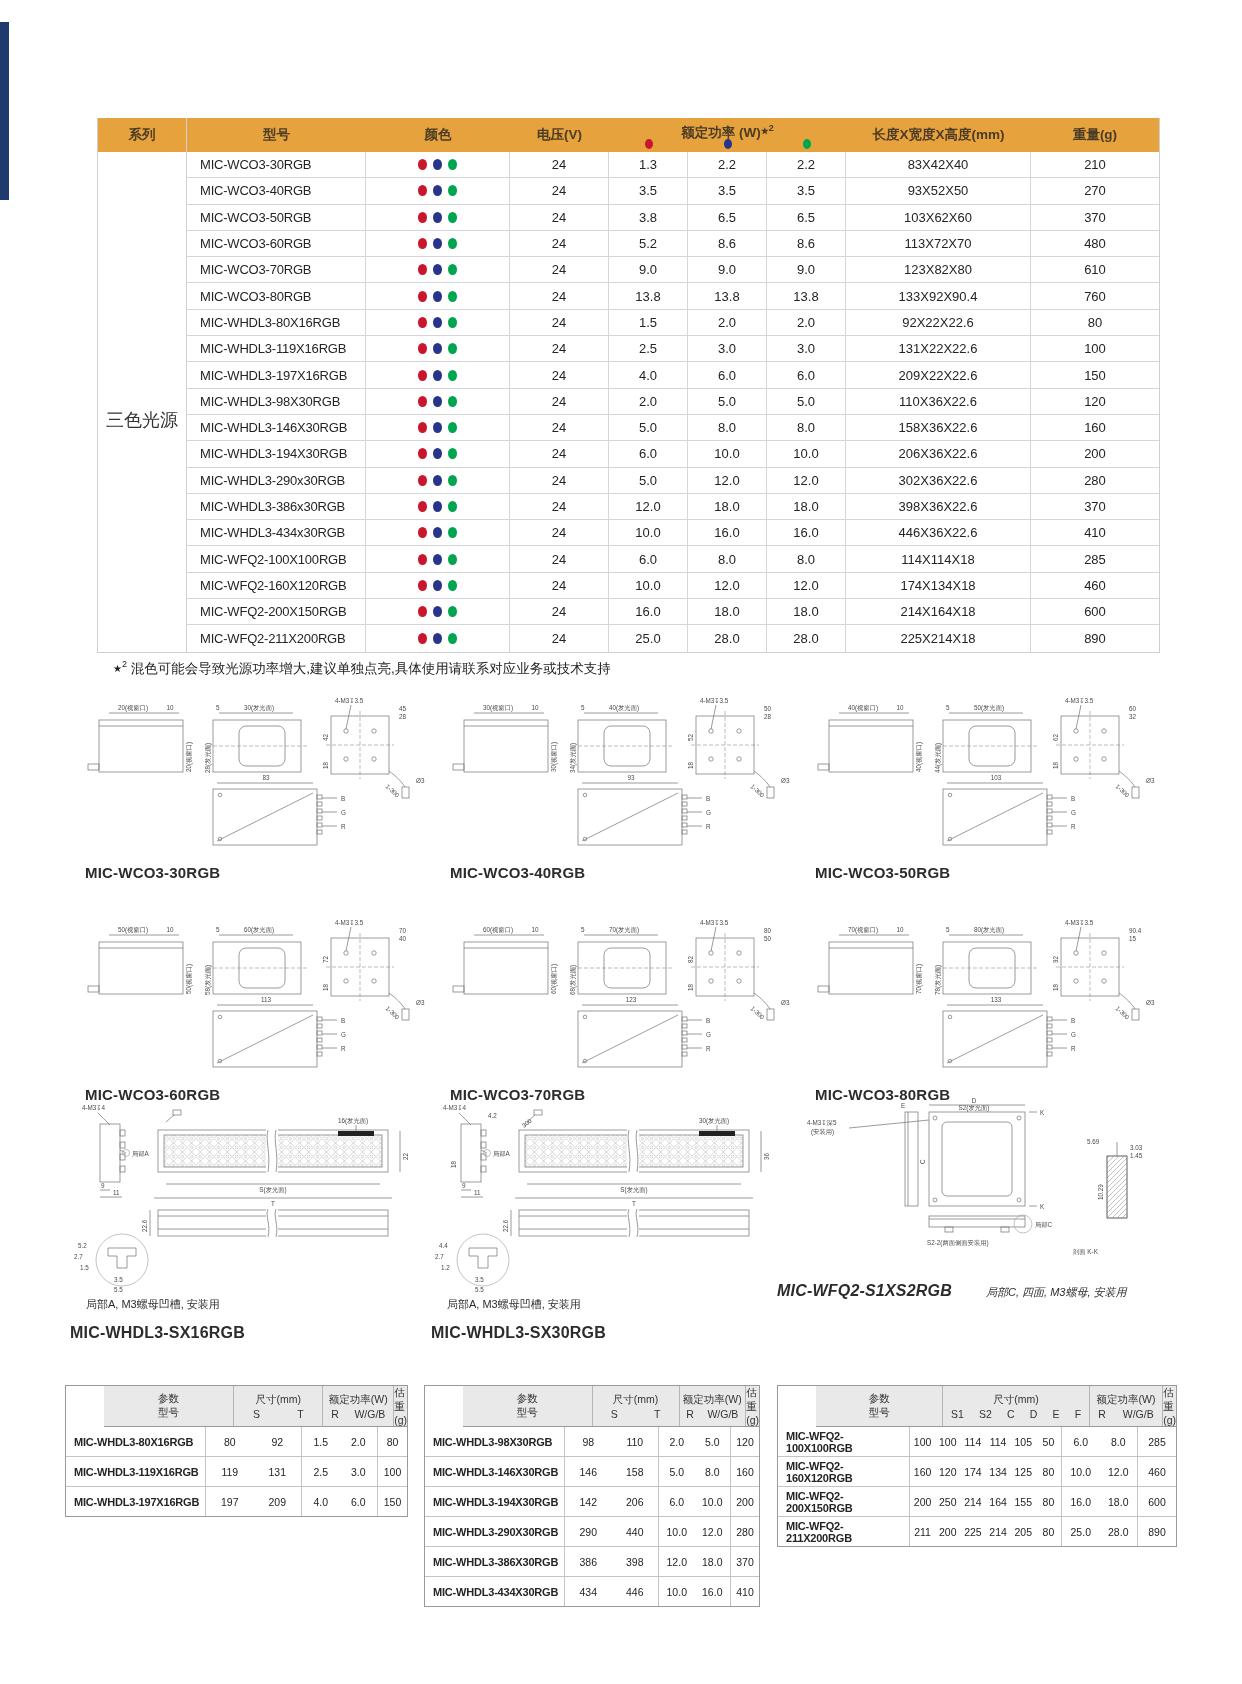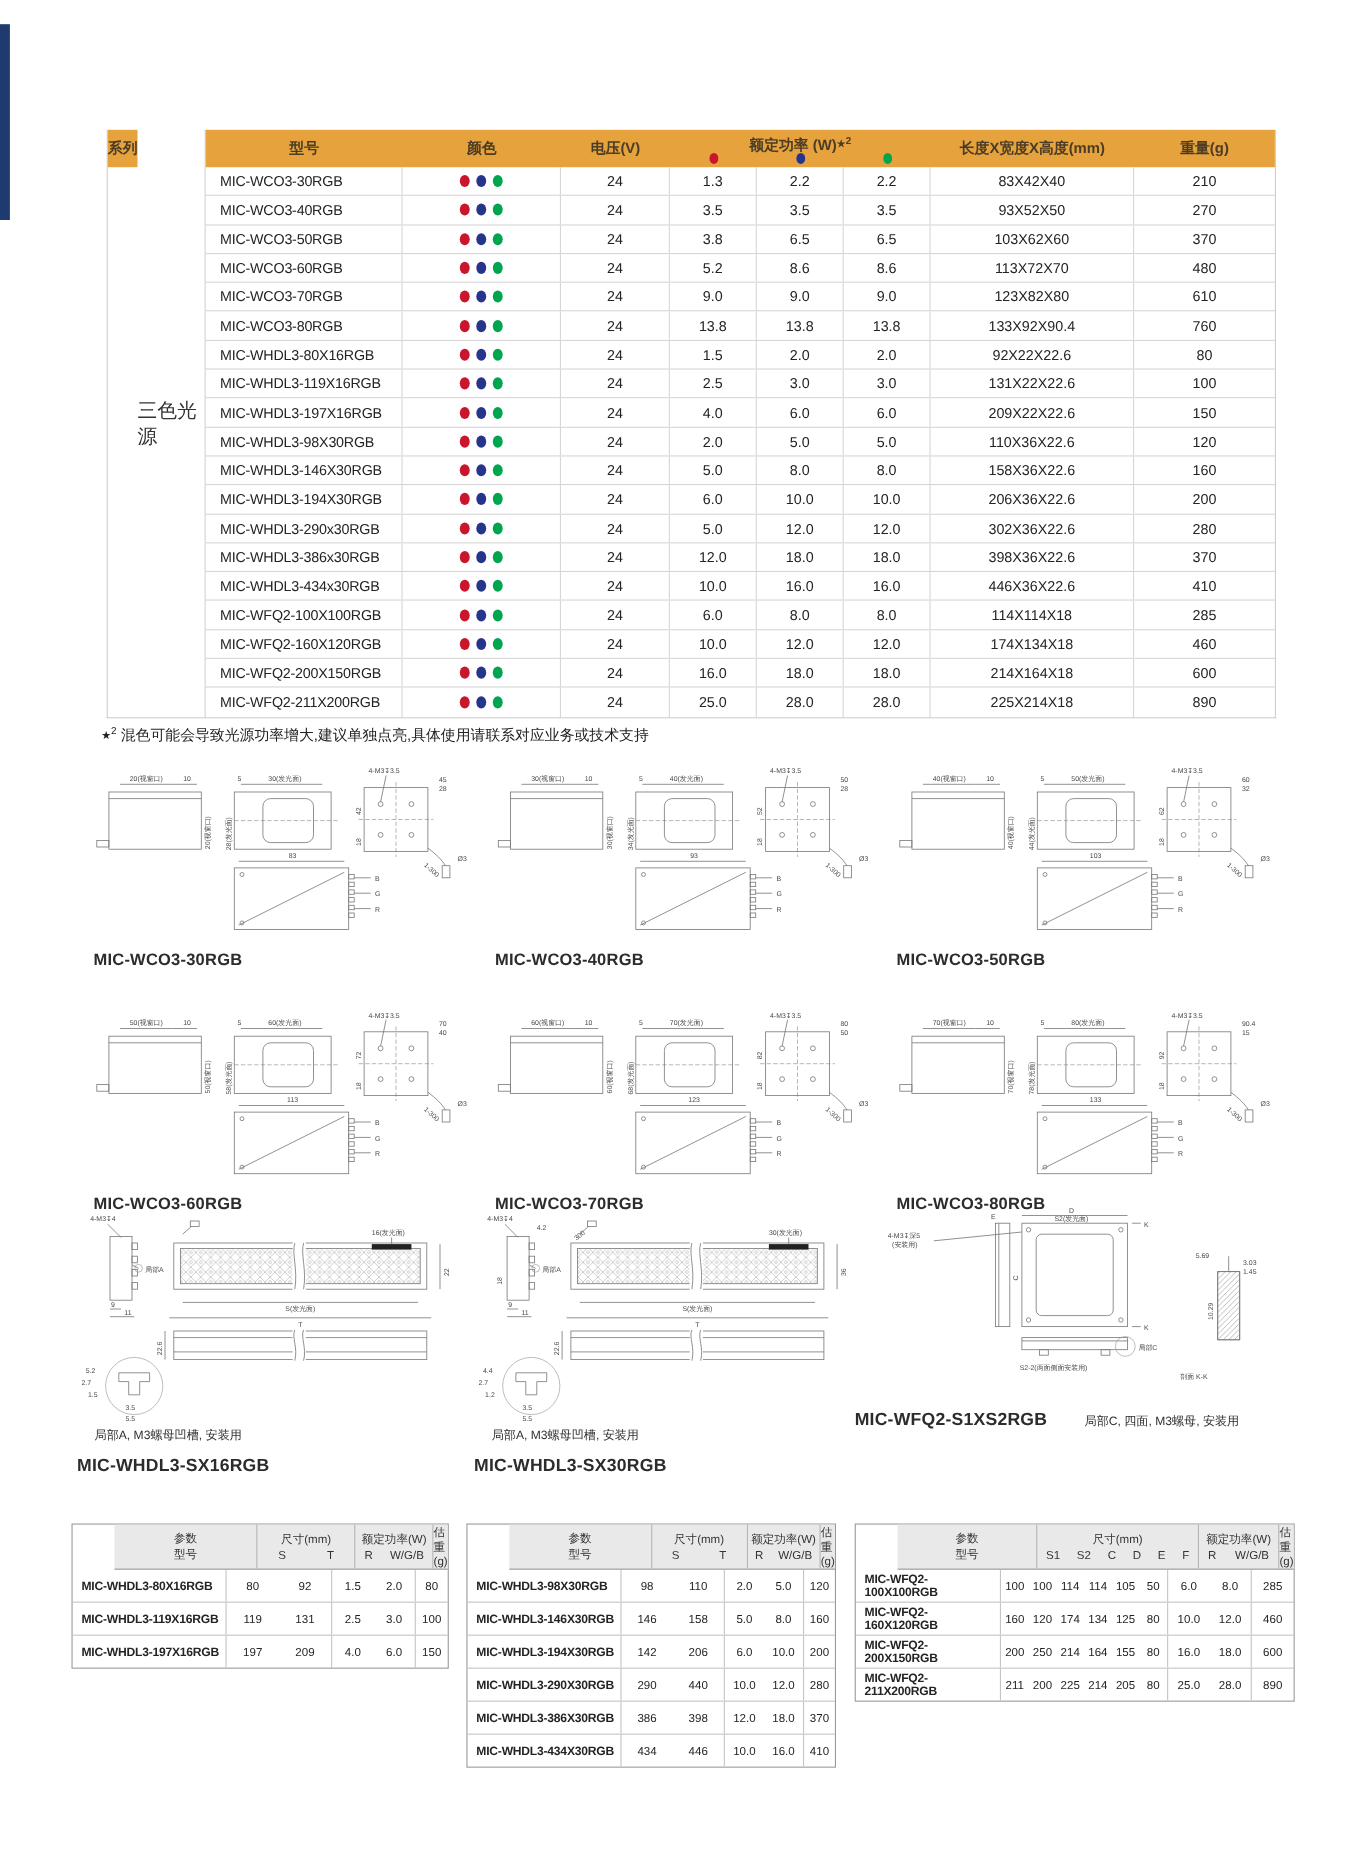--- a/index.html
+++ b/index.html
@@ -1,21 +1,21 @@
 <!DOCTYPE html>
 <html style="--header: #E6A23C; --red: #C9162C; --blue: #27348B; --green: #00A54F; --navy: #1E3A6E;"><head>
 <meta charset="utf-8">
 <style>
   html,body{margin:0;padding:0;background:#fff;}
   body{width:1242px;height:1684px;position:relative;font-family:"Liberation Sans",sans-serif;color:#222;}
   .accent{position:absolute;left:0;top:22px;width:9px;height:178px;background:var(--navy,#1e3a6e);}
 
   
   .main-table{position:absolute;left:97px;top:118px;width:1063px;display:flex;border:1px solid #cfcfcf;border-top:none;box-sizing:border-box;}
-  .col-series{flex:0 0 88px;display:flex;border-right:1px solid #d2d2d2;}
+  .col-series{flex:0 0 88px;display:flex;flex-direction:column;border-right:1px solid #d2d2d2;gap:36px;}
   .series-th{height:34px;background:var(--header,#e6a23c);display:flex;align-items:center;justify-content:center;font-size:13.5px;font-weight:700;color:#4a3c26;}
   .series-body{flex:1;display:flex;align-items:center;justify-content:center;font-size:18px;color:#333;}
   .col-rest{flex:1;min-width:0;}
   .thead{display:grid;grid-template-columns:179px 144px 99px 237px 185px 1fr;height:34px;background:var(--header,#e6a23c);}
   .th{display:flex;align-items:center;justify-content:center;font-size:13.5px;font-weight:700;color:#4a3c26;}
   .th-power{flex-direction:column;justify-content:center;padding-top:1px;}
   .power-title{line-height:13px;}
   .power-title sup{font-size:9px;}
   .power-title .star{font-size:9px;vertical-align:3px;}
   .power-dots{display:grid;grid-template-columns:79px 79px 79px;width:237px;margin-top:1px;}
@@ -23,35 +23,35 @@
   .tbody .trow{display:grid;grid-template-columns:179px 144px 99px 79px 79px 79px 185px 1fr;height:26.3px;border-bottom:1px solid #d6d6d6;box-sizing:border-box;}
   .tbody .trow:last-child{border-bottom:none;}
   .td{display:flex;align-items:center;justify-content:center;font-size:13px;color:#242424;border-right:1px solid #d6d6d6;overflow:hidden;}
   .td:last-child{border-right:none;}
   .td-model{justify-content:flex-start;padding-left:13px;letter-spacing:-0.2px;}
   .td-color{gap:6px;}
   .dot{display:inline-block;width:9px;height:11px;border-radius:50%;}
   .dr{background:var(--red,#c9162c);} .db{background:var(--blue,#27348b);} .dg{background:var(--green,#00a54f);}
 
   
-  .footnote{position:absolute;left:92px;top:659px;font-size:13.5px;color:#222;}
+  .footnote{position:absolute;left:113px;top:659px;font-size:13.5px;color:#222;}
   .footnote .star{font-size:10px;vertical-align:1px;}
   .footnote sup{font-size:9px;}
 
   
   .draw-row12{position:absolute;left:85px;top:693px;width:1100px;display:flex;flex-wrap:wrap;row-gap:34px;}
   .dgroup{width:360px;margin-right:5px;}
   .dcap{font-size:15px;font-weight:600;color:#2c2c2c;margin-top:3px;letter-spacing:0.2px;}
   .draw-row3{position:absolute;left:70px;top:1098px;width:1107px;display:flex;justify-content:space-between;}
   .whdl3-host{display:flex;gap:16px;}
   .dgroup3{width:345px;}
   .dnote{font-size:11px;color:#2e2e2e;margin:3px 0 12px 16px;}
   .dcap3{font-size:16px;font-weight:600;color:#2c2c2c;letter-spacing:0.2px;}
   .wfq2-group{width:400px;display:flex;flex-direction:column;}
-  .wfq2-foot{display:flex;align-items:baseline;gap:34px;margin-top:14px;}
+  .wfq2-foot{display:flex;align-items:baseline;gap:34px;margin-top:14px;font-style:italic;}
   .wfq2-foot .dnote{margin:0;}
 
   .dsvg{display:block;}
   .dsvg rect,.dsvg line,.dsvg path,.dsvg circle{fill:none;stroke:#7a7a7a;stroke-width:0.75;}
   .dsvg .dash{stroke-dasharray:4 2;stroke-width:0.5;}
   .dsvg .wbr{fill:#fff;stroke:none;}
   .dsvg .seg{fill:#222;stroke:none;}
   .dsvg .fillp{fill:url(#ledgrid);}
   .dsvg .fillh{fill:url(#hatch);}
   .dsvg .balloon{stroke:#9a9a9a;stroke-width:0.6;}

